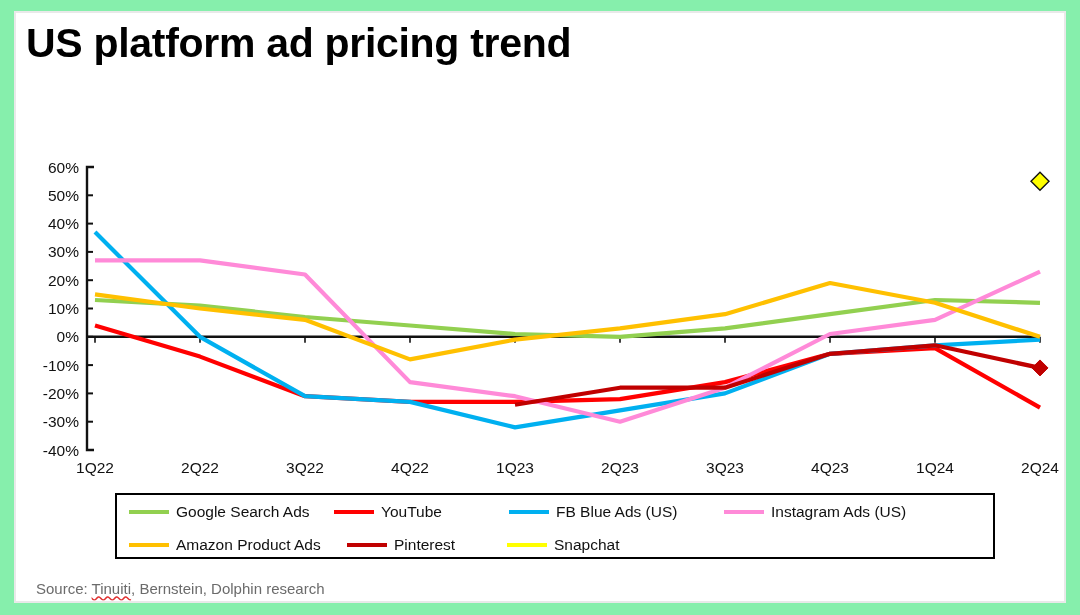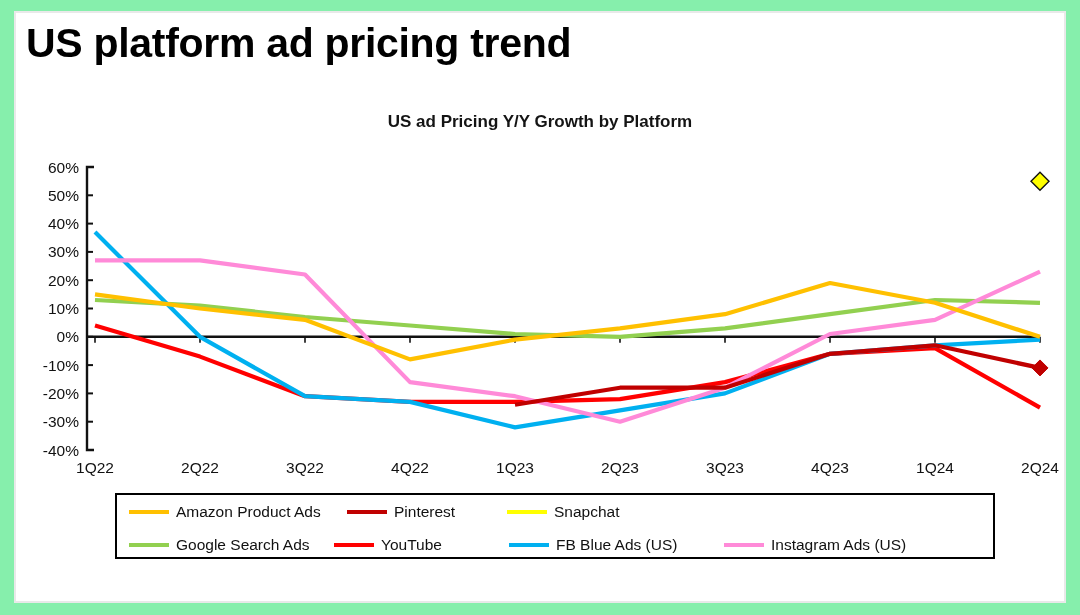--- a/index.html
+++ b/index.html
@@ -103,21 +103,20 @@
 </head>
 <body>
 
 <div id="slide">
 
   <div id="frame"></div>
 
   <div id="slide-title">US platform ad pricing trend</div>
 
   <div id="chart-area">
-    <div id="chart-title">US ad Pricing Y/Y Growth by Platform</div>
     <svg id="chart-svg" width="1080" height="470">
         <path d="M 94 71 L 87 71 L 87 354 L 94 354" fill="none" stroke="#111" stroke-width="2.4"></path>
         <text x="79" y="76.5" class="axis-label ytick-label">60%</text>
         <line x1="87" y1="99.3" x2="93" y2="99.3" stroke="#111" stroke-width="2"></line>
         <text x="79" y="104.8" class="axis-label ytick-label">50%</text>
         <line x1="87" y1="127.6" x2="93" y2="127.6" stroke="#111" stroke-width="2"></line>
         <text x="79" y="133.1" class="axis-label ytick-label">40%</text>
         <line x1="87" y1="155.9" x2="93" y2="155.9" stroke="#111" stroke-width="2"></line>
         <text x="79" y="161.4" class="axis-label ytick-label">30%</text>
         <line x1="87" y1="184.2" x2="93" y2="184.2" stroke="#111" stroke-width="2"></line>
@@ -160,47 +159,50 @@
         <text x="620" y="377" class="axis-label xtick-label">2Q23</text>
         <text x="725" y="377" class="axis-label xtick-label">3Q23</text>
         <text x="830" y="377" class="axis-label xtick-label">4Q23</text>
         <text x="935" y="377" class="axis-label xtick-label">1Q24</text>
         <text x="1040" y="377" class="axis-label xtick-label">2Q24</text>
       </svg>
   </div>
 
   <div class="legend-box">
     <div class="legend-row">
+        <div class="legend-item" style="width: 205px;">
+          <span class="legend-swatch" style="background: rgb(146, 208, 80);"></span>
+          <span class="legend-text">Google Search Ads</span>
+        </div>
+        <div class="legend-item" style="width: 175px;">
+          <span class="legend-swatch" style="background: rgb(255, 0, 0);"></span>
+          <span class="legend-text">YouTube</span>
+        </div>
+        <div class="legend-item" style="width: 215px;">
+          <span class="legend-swatch" style="background: rgb(0, 176, 240);"></span>
+          <span class="legend-text">FB Blue Ads (US)</span>
+        </div>
+        <div class="legend-item" style="width: 200px;">
+          <span class="legend-swatch" style="background: rgb(255, 138, 216);"></span>
+          <span class="legend-text">Instagram Ads (US)</span>
+        </div>
+      </div>
+    <div class="legend-row">
         <div class="legend-item" style="width: 218px;">
           <span class="legend-swatch" style="background: rgb(255, 192, 0);"></span>
           <span class="legend-text">Amazon Product Ads</span>
         </div>
         <div class="legend-item" style="width: 160px;">
           <span class="legend-swatch" style="background: rgb(192, 0, 0);"></span>
           <span class="legend-text">Pinterest</span>
         </div>
         <div class="legend-item" style="width: 200px;">
           <span class="legend-swatch" style="background: rgb(255, 255, 0);"></span>
           <span class="legend-text">Snapchat</span>
         </div>
       </div>
-    <div class="legend-row">
-        <div class="legend-item" style="width: 205px;">
-          <span class="legend-swatch" style="background: rgb(146, 208, 80);"></span>
-          <span class="legend-text">Google Search Ads</span>
-        </div>
-        <div class="legend-item" style="width: 175px;">
-          <span class="legend-swatch" style="background: rgb(255, 0, 0);"></span>
-          <span class="legend-text">YouTube</span>
-        </div>
-        <div class="legend-item" style="width: 215px;">
-          <span class="legend-swatch" style="background: rgb(0, 176, 240);"></span>
-          <span class="legend-text">FB Blue Ads (US)</span>
-        </div>
-        <div class="legend-item" style="width: 200px;">
-          <span class="legend-swatch" style="background: rgb(255, 138, 216);"></span>
-          <span class="legend-text">Instagram Ads (US)</span>
-        </div>
-      </div>
   </div>
 
+  <div id="source">
+    <span>Source: </span><span class="misspelled">Tinuiti</span><span>, Bernstein, Dolphin research</span>
+  </div>
 
 </div>
 
 </body></html>

